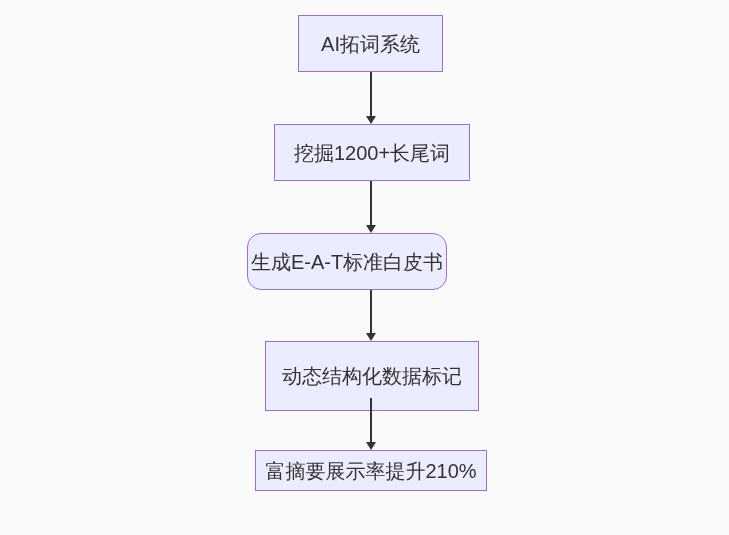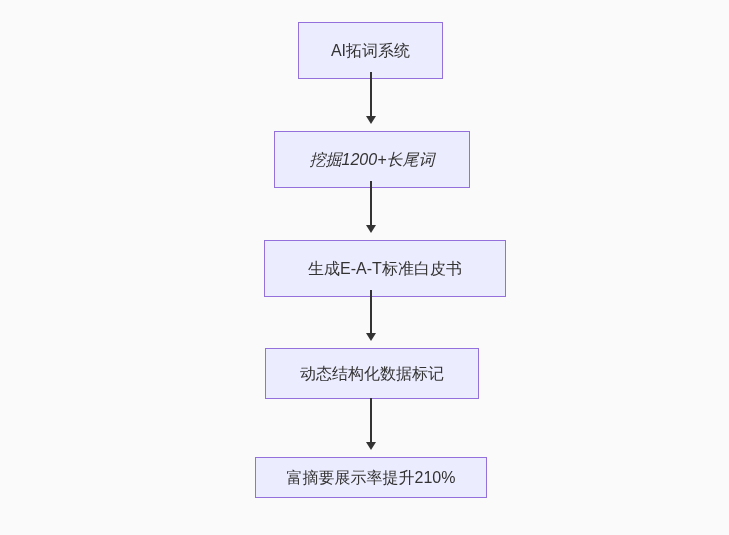--- a/index.html
+++ b/index.html
@@ -15,33 +15,32 @@
     height: 535px;
     background: #fafafa;
     overflow: hidden;
   }
   .flow-node {
     position: absolute;
     box-sizing: border-box;
     background: #ececff;
     border: 1px solid #9370db;
     color: #333333;
-    font-size: 16px;
+    font-size: 20px;
     line-height: 1;
     display: flex;
     align-items: center;
     justify-content: center;
     text-align: center;
     white-space: nowrap;
-    margin-top: 7px;
   }
   .node-1 { left: 298px; top: 15px;  width: 145px; height: 57px; }
-  .node-2 { left: 274px; top: 124px; width: 196px; height: 57px; font-style: italic; }
-  .node-3 { left: 264px; top: 233px; width: 242px; height: 57px; }
-  .node-4 { left: 265px; top: 341px; width: 214px; height: 51px; }
+  .node-2 { left: 274px; top: 124px; width: 196px; height: 57px; }
+  .node-3 { left: 247px; top: 233px; width: 200px; height: 57px; border-radius: 14px; }
+  .node-4 { left: 265px; top: 341px; width: 214px; height: 70px; }
   .node-5 { left: 255px; top: 450px; width: 232px; height: 41px; }
 
   .edge {
     position: absolute;
     left: 365px;            
     width: 12px;
     display: flex;
     flex-direction: column;
     align-items: center;
   }

